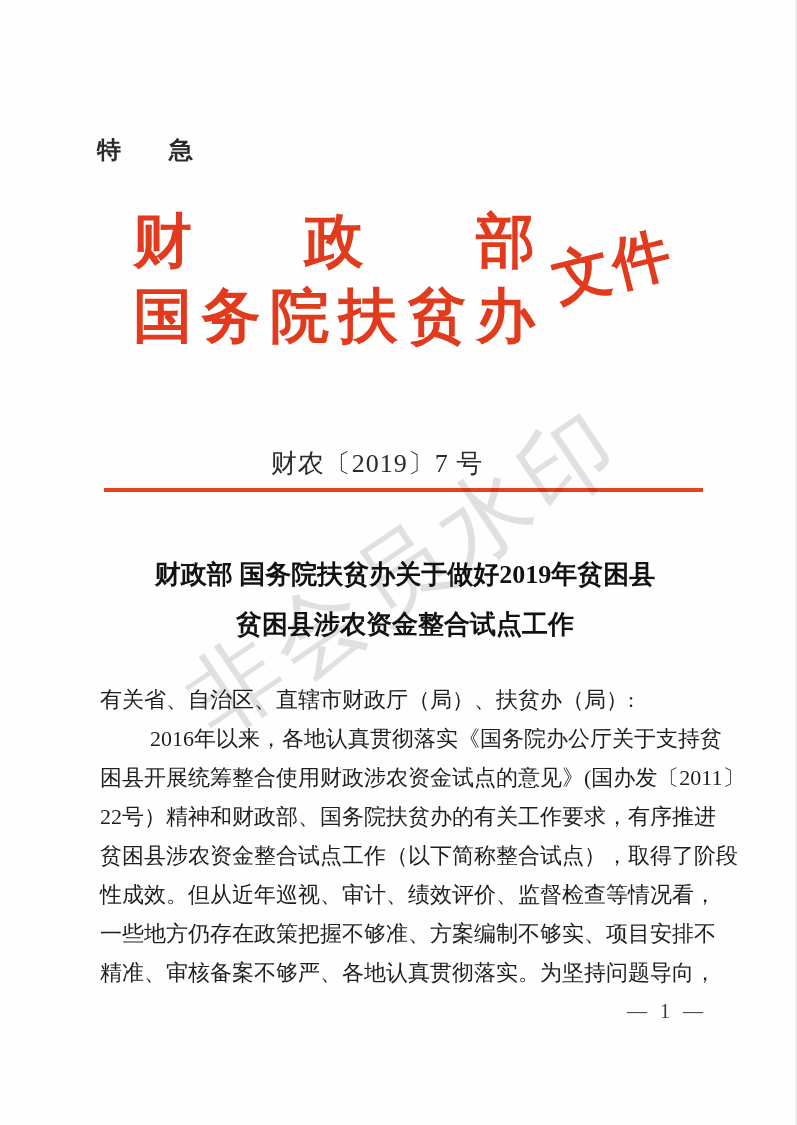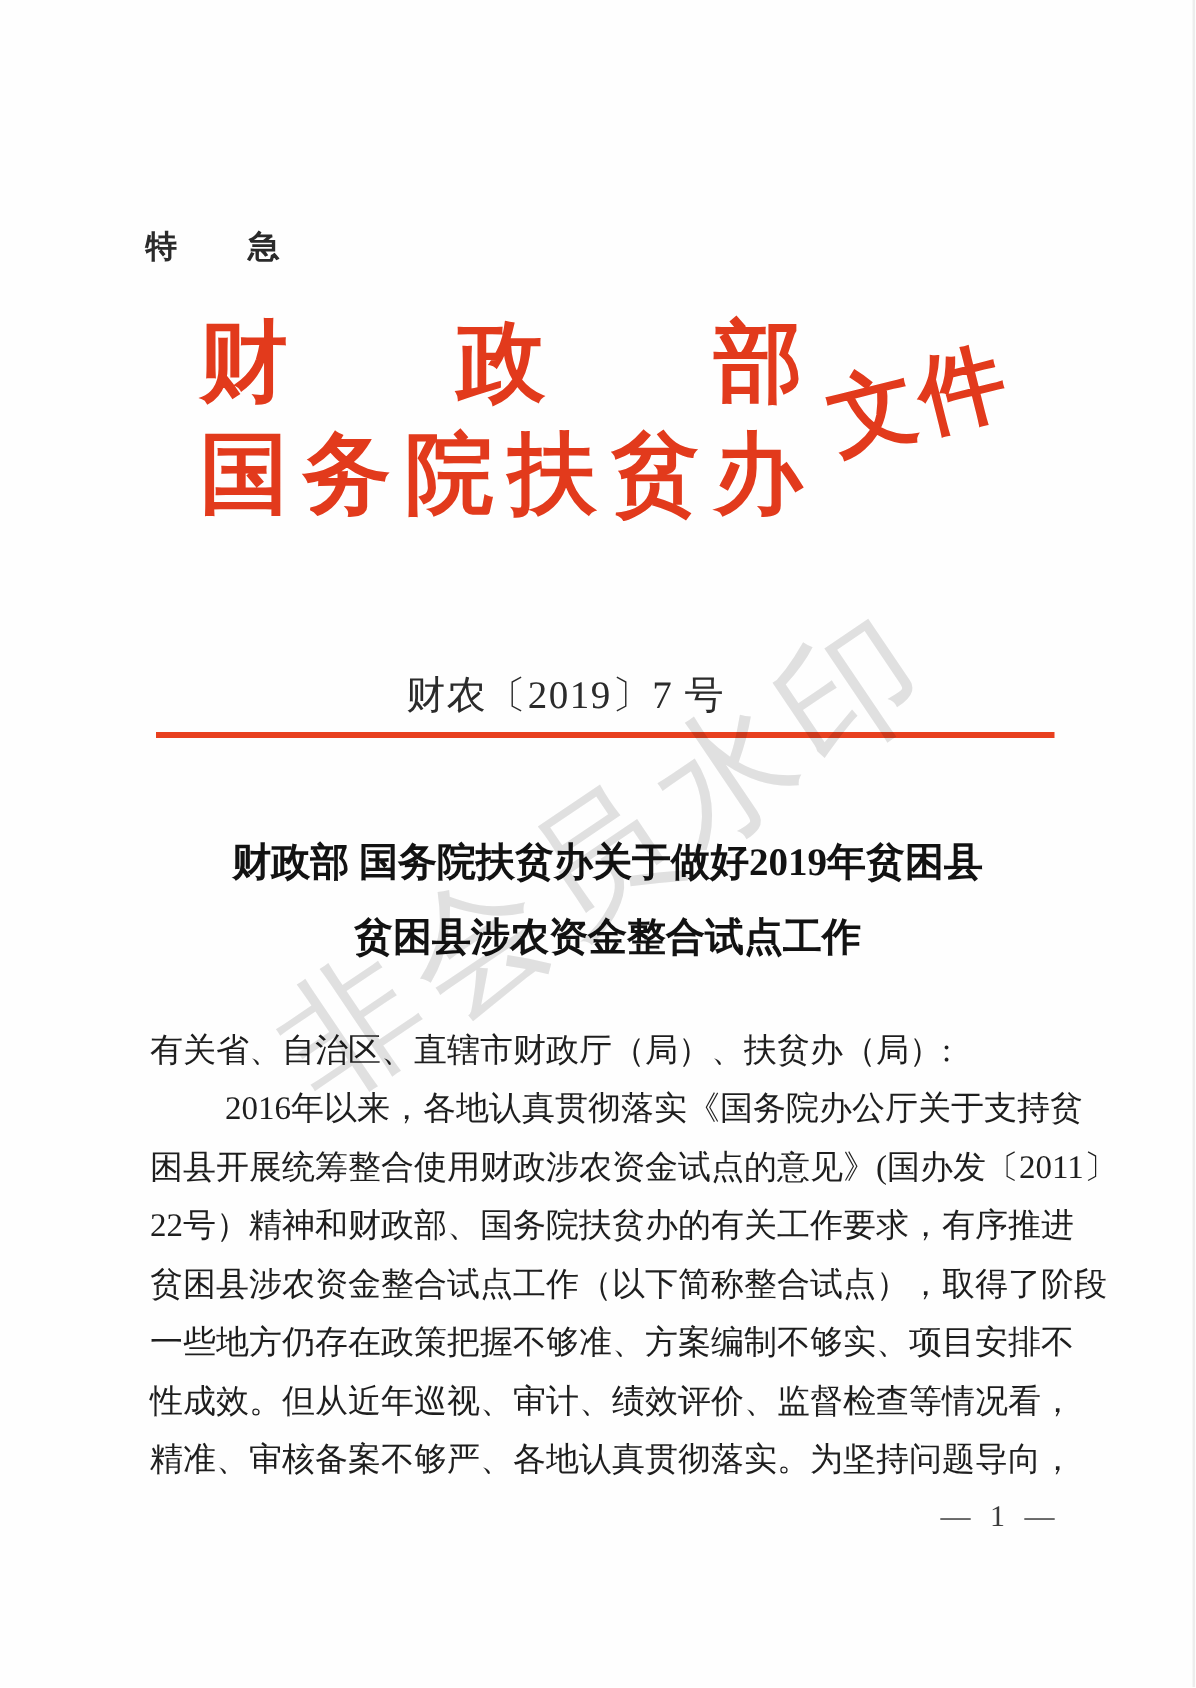--- a/index.html
+++ b/index.html
@@ -1,21 +1,21 @@
 <!DOCTYPE html>
 <html><head>
 <meta charset="utf-8">
 <style>
   html,body{margin:0;padding:0;background:#ffffff;}
   .page{
     position:relative;width:797px;height:1125px;background:#fefefe;
     overflow:hidden;font-family:"Liberation Serif","DejaVu Serif",serif;
   }
   .urgency{
-    position:absolute;left:97px;top:150px;font-size:21px;font-weight:700;
+    position:absolute;left:97px;top:134px;font-size:24px;font-weight:700;
     letter-spacing:21px;color:#2a2a2a;white-space:nowrap;z-index:1;
   }
   .issuer-row{
     position:absolute;left:133px;width:402px;display:flex;
     justify-content:space-between;font-size:59px;font-weight:700;
     color:#e23a1c;line-height:1;z-index:1;
   }
   .issuer-row1{top:212px;}
   .issuer-row2{top:287px;}
   .doc-type{
@@ -97,20 +97,20 @@
     <div>财政部 国务院扶贫办关于做好2019年贫困县</div>
     <div>贫困县涉农资金整合试点工作</div>
   </div>
 
   <div class="body-block">
     <div class="body-line salutation">有关省、自治区、直辖市财政厅（局）、扶贫办（局）:</div>
     <div class="body-line indented">2016年以来，各地认真贯彻落实《国务院办公厅关于支持贫</div>
     <div class="body-line">困县开展统筹整合使用财政涉农资金试点的意见》(国办发〔2011〕</div>
     <div class="body-line">22号）精神和财政部、国务院扶贫办的有关工作要求，有序推进</div>
     <div class="body-line">贫困县涉农资金整合试点工作（以下简称整合试点），取得了阶段</div>
+    <div class="body-line">性成效。但从近年巡视、审计、绩效评价、监督检查等情况看，</div>
     <div class="body-line">一些地方仍存在政策把握不够准、方案编制不够实、项目安排不</div>
-    <div class="body-line">性成效。但从近年巡视、审计、绩效评价、监督检查等情况看，</div>
     <div class="body-line">精准、审核备案不够严、各地认真贯彻落实。为坚持问题导向，</div>
   </div>
 
   <div class="page-number">— 1 —</div>
 
 </div>
 
 </body></html>

